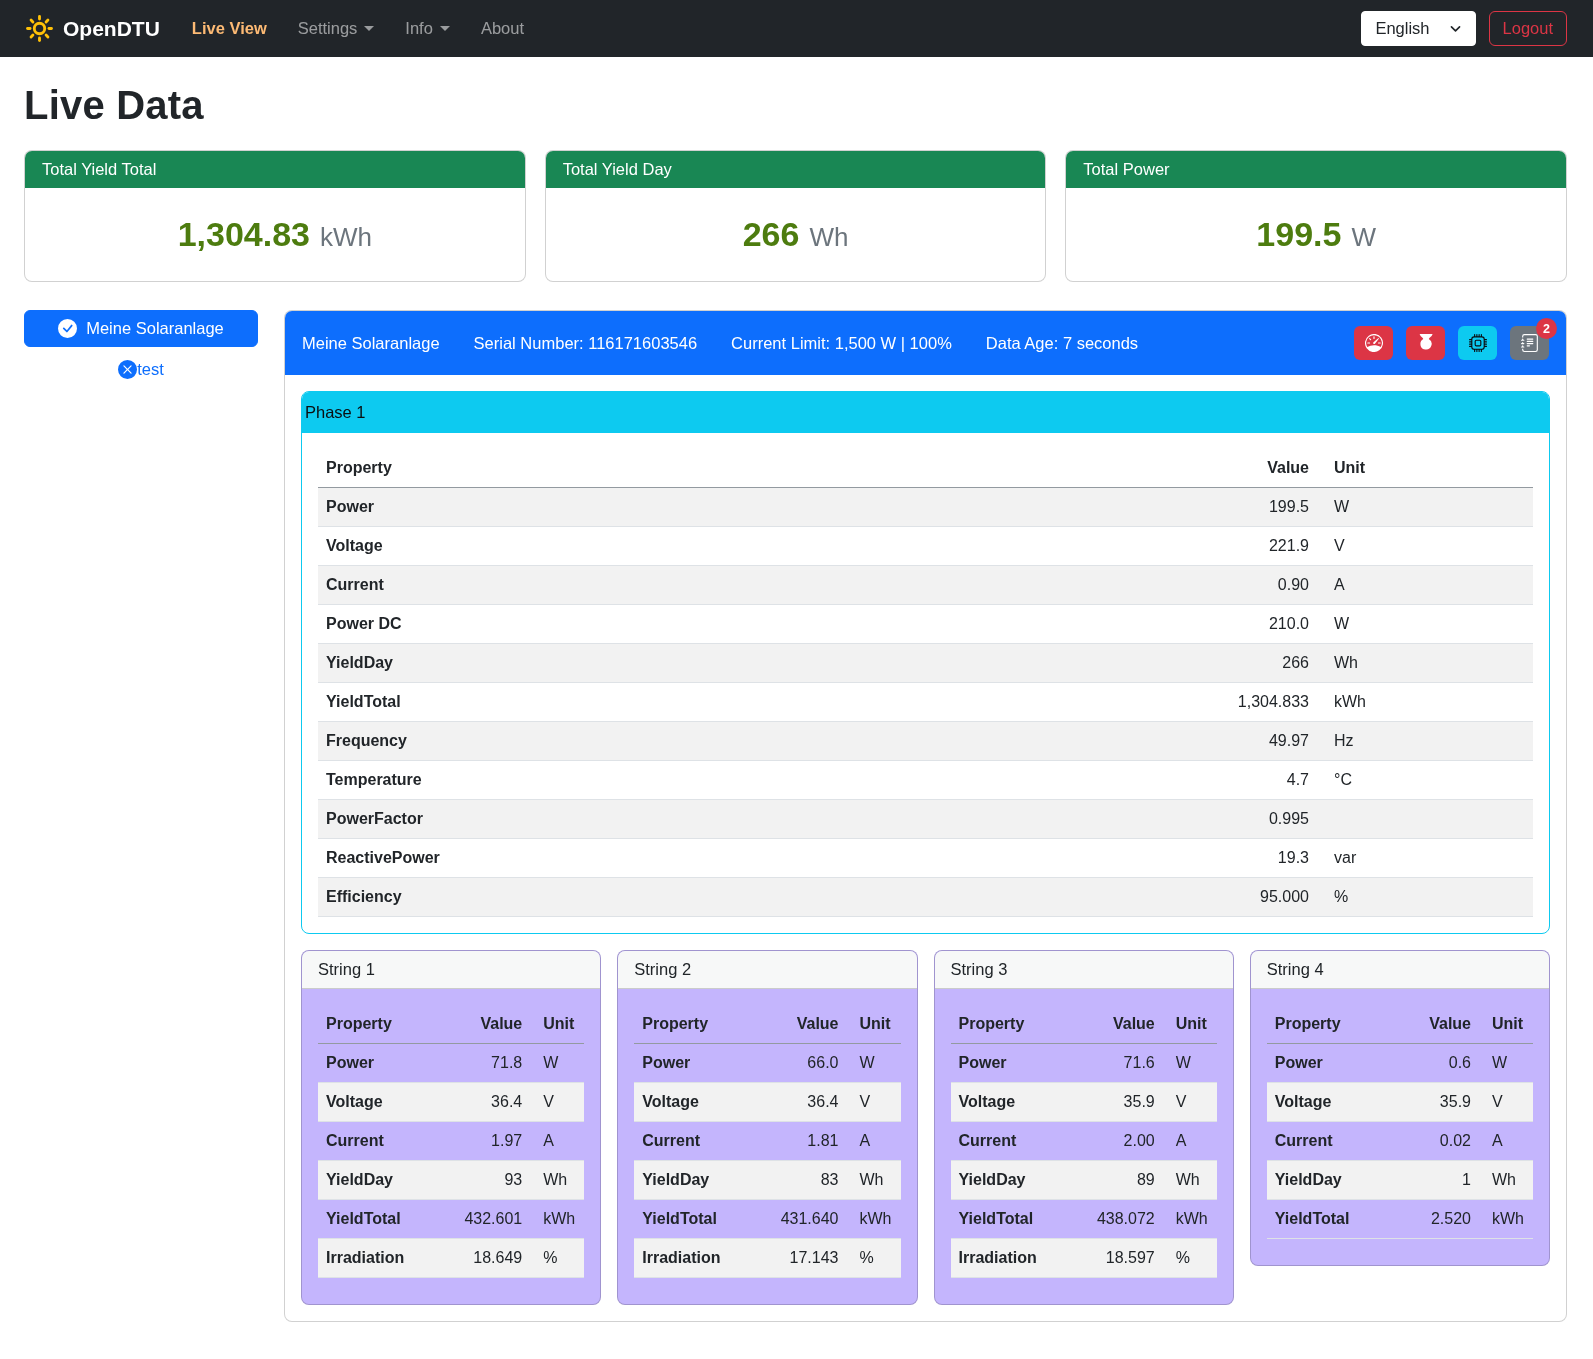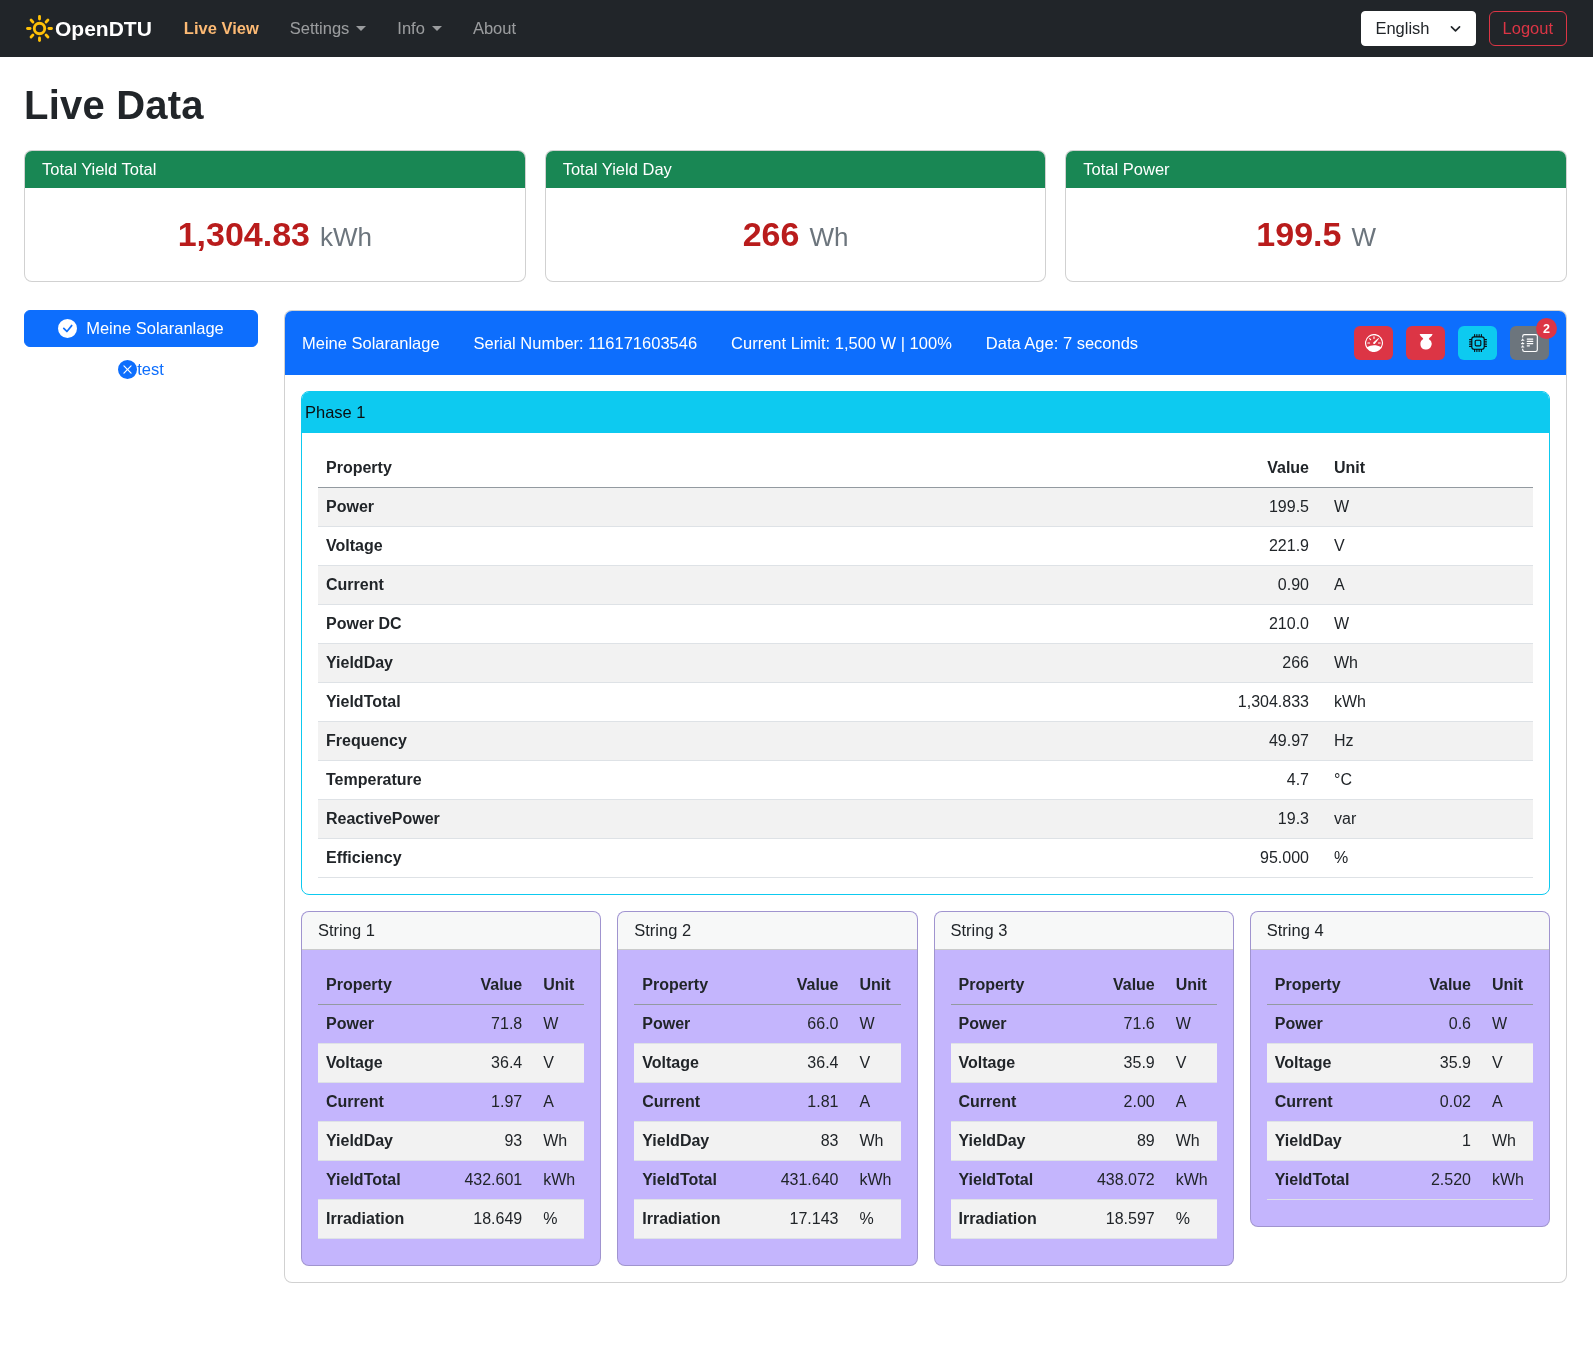--- a/index.html
+++ b/index.html
@@ -9,38 +9,38 @@
     font-family: "Liberation Sans", "DejaVu Sans", sans-serif;
     color: #212529;
   }
 
   
   .navbar {
     height: 57px; background: #212529;
     display: flex; align-items: center;
     padding: 0 26px;
   }
-  .brand { display:flex; align-items:center; gap:2px; color:#fff; font-size:21px; font-weight:700; cursor:pointer; }
+  .brand { display:flex; align-items:center; gap:10px; color:#fff; font-size:21px; font-weight:700; cursor:pointer; }
   .nav-links { display:flex; align-items:center; gap:31px; margin-left:32px; font-size:16.5px; }
   .nav-link { color: rgba(255,255,255,.55); cursor:pointer; display:flex; align-items:center; }
   .nav-link.active { color:#fdba74;font-weight:bold; }
   .caret { display:inline-block; margin-left:7px; border-top:5px solid; border-left:5px solid transparent; border-right:5px solid transparent; }
   .nav-right { margin-left:auto; display:flex; align-items:center; gap:13px; }
   .lang-select { background:#fff; color:#212529; border:1px solid #fff; border-radius:4px; padding:7px 13px; font-size:16.5px; display:flex; align-items:center; gap:19px; cursor:pointer; }
   .logout-btn { background:transparent; border:1px solid #dc3545; color:#dc3545; border-radius:6px; padding:7px 13px; font-size:16.5px; cursor:pointer; }
 
   
   .container { padding: 20px 26px 18px 24px; }
   h1.page-title { font-size:40px; font-weight:600; margin: 6px 0 22px; letter-spacing:.2px; }
 
   .cards-row { display:flex; gap:19px; margin-bottom:28px; }
   .summary-card { flex:1; border:1px solid rgba(0,0,0,.18); border-radius:8px; background:#fff; }
   .summary-card .hdr { background:#198754; color:#fff; font-size:16.5px; padding:9px 17px; border-radius:7px 7px 0 0; }
   .summary-card .bdy { padding:27px 16px; text-align:center; }
-  .sc-value { font-size:34px; font-weight:600; color:#b91c1c; }
+  .sc-value { font-size:34px; font-weight:600; color:#4d7c0f; }
   .sc-unit { font-size:26px; color:#6c757d; margin-left:10px; }
 
   .content-row { display:flex; gap:26px; align-items:flex-start;margin-top:12px; }
   .sidebar { width:234px; flex-shrink:0; }
   .inv-select-btn { width:100%; background:#0d6efd; border:1px solid #0d6efd; color:#fff; border-radius:6px; padding:8px 10px; font-size:16.5px; display:flex; align-items:center; justify-content:center; gap:9px; cursor:pointer; }
   .inv-secondary { margin-top:13px; display:flex; align-items:center; justify-content:center; color:#0d6efd; font-size:16.5px; cursor:pointer; }
 
   .inverter-card { flex:1; border:1px solid rgba(0,0,0,.18); border-radius:8px; background:#fff; }
   .inverter-header { background:#0d6efd; border-radius:7px 7px 0 0; color:#fff; padding:15px 17px; display:flex; align-items:center; gap:34px; font-size:16.5px; }
   .actions { margin-left:auto; display:flex; gap:13px; }
@@ -247,20 +247,25 @@
                     <td class="val">49.97</td>
                     <td class="unit-col">Hz</td>
                   </tr>
 
                   <tr>
                     <td class="prop">Temperature</td>
                     <td class="val">4.7</td>
                     <td class="unit-col">°C</td>
                   </tr>
 
+                  <tr>
+                    <td class="prop">PowerFactor</td>
+                    <td class="val">0.995</td>
+                    <td class="unit-col"></td>
+                  </tr>
 
                   <tr>
                     <td class="prop">ReactivePower</td>
                     <td class="val">19.3</td>
                     <td class="unit-col">var</td>
                   </tr>
 
                   <tr>
                     <td class="prop">Efficiency</td>
                     <td class="val">95.000</td>

